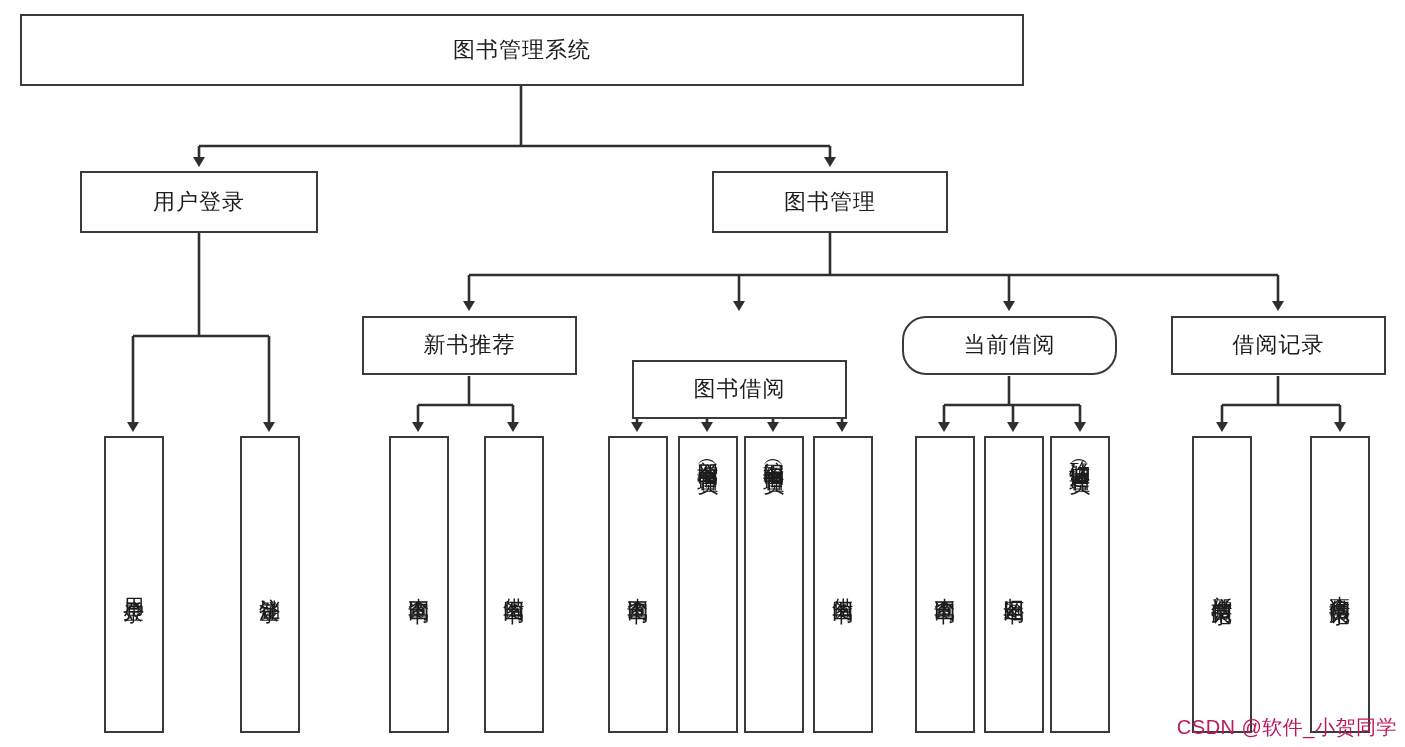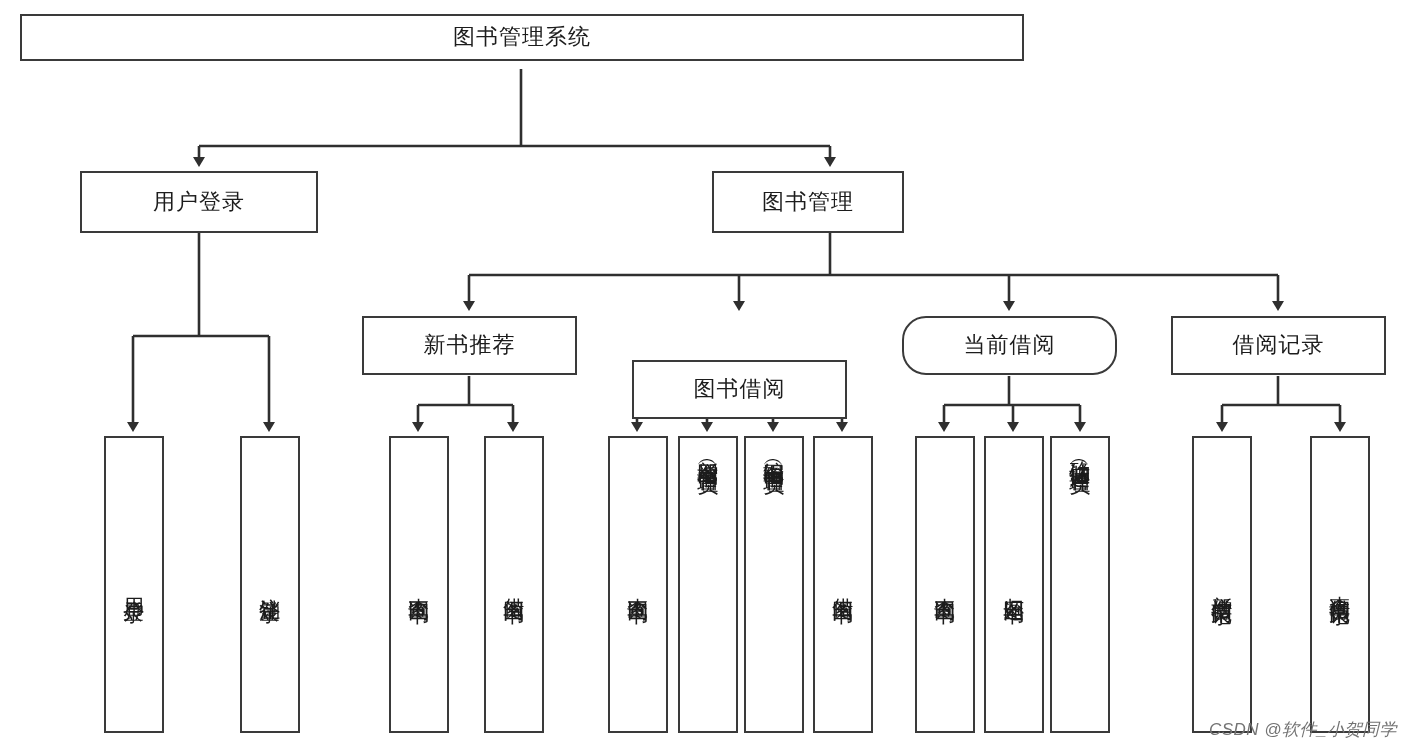--- a/index.html
+++ b/index.html
@@ -61,32 +61,31 @@
   
   .node.vert.mid {
     align-items: center;
     padding-top: 0;
   }
   
   #root-node {
     left: 20px;
     top: 14px;
     width: 1004px;
-    height: 47px;
+    height: 72px;
   }
   
   #watermark {
     position: absolute;
     right: 8px;
     bottom: 6px;
-    font-size: 17px;
-    color: #737373;
+    font-size: 20px;
+    color: #be185d;
     white-space: nowrap;
     letter-spacing: 0.5px;
-    font-style: italic;
   }
 </style>
 </head>
 <body>
 
 <div id="canvas">
 
   <svg id="wires" viewBox="0 0 1405 747" xmlns="http://www.w3.org/2000/svg">
     <defs>
       <marker id="arrow" markerWidth="10" markerHeight="12" refX="1" refY="6" orient="auto" markerUnits="userSpaceOnUse">
@@ -137,21 +136,21 @@
     </g>
   </svg>
 
   <div class="node horiz" id="root-node">
     <span>图书管理系统</span>
   </div>
 
   <div class="node horiz" style="left:80px;  top:171px; width:238px; height:62px;">
     <span>用户登录</span>
   </div>
-  <div class="node horiz" style="left:712px; top:171px; width:192px; height:62px;">
+  <div class="node horiz" style="left:712px; top:171px; width:236px; height:62px;">
     <span>图书管理</span>
   </div>
 
   <div class="node horiz" style="left:362px;  top:316px; width:215px; height:59px;text-align:right;">
     <span>新书推荐</span>
   </div>
   <div class="node horiz" style="left:632px;  top:316px; width:215px; height:59px;margin-top:44px;">
     <span>图书借阅</span>
   </div>
   <div class="node horiz" style="left:902px;  top:316px; width:215px; height:59px;border-radius:24px;">

